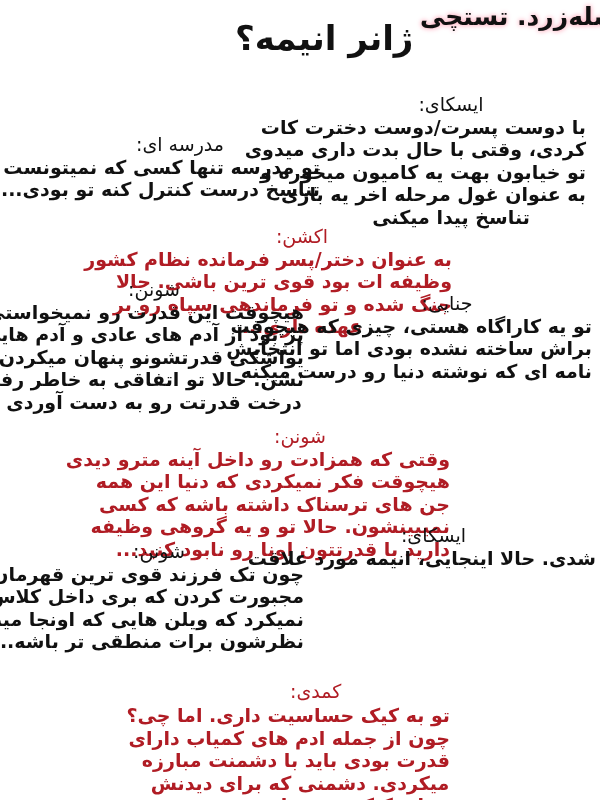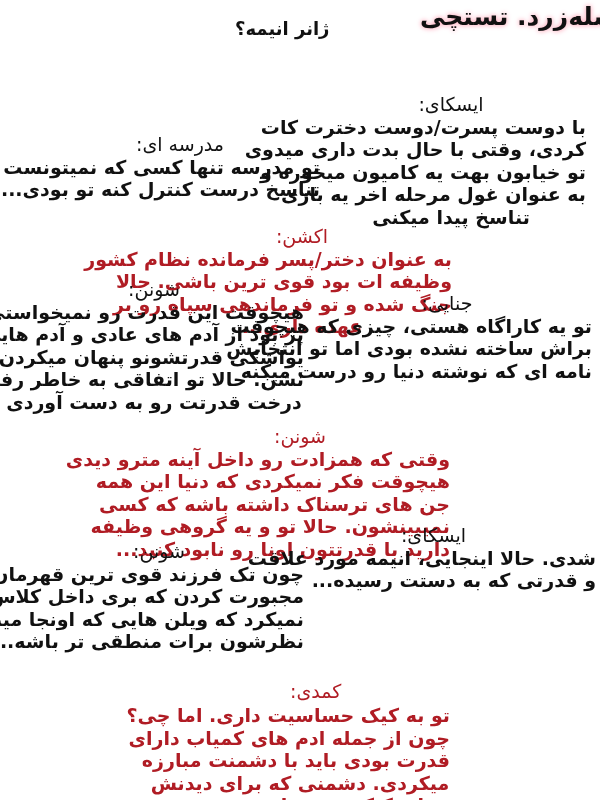--- a/index.html
+++ b/index.html
@@ -2,21 +2,21 @@
 <html><head>
   <meta charset="utf-8">
   <style>
     html, body { margin: 0; padding: 0; }
     body {
       width: 600px; height: 800px; background: #ffffff; position: relative; overflow: hidden;
       font-family: "DejaVu Sans", sans-serif;
     }
     .abs { position: absolute; direction: rtl; text-align: center; }
     .title {
-      font-weight: bold; font-size: 18px; color: #111; white-space: nowrap;
+      font-weight: bold; font-size: 34px; color: #111; white-space: nowrap;
     }
     .watermark {
       font-weight: bold; font-size: 25px; color: #111; white-space: nowrap;
       text-shadow: 0 0 4px #ffb0c0, 0 0 6px #ffc8d4;
     }
     .blk { font-size: 19px; line-height: 22.5px; font-weight: bold; color: #111; }
     .blk .h { font-weight: normal; display: block; }
     .red { color: #b01c24; margin-top: 28px; }
     .line { display: block; white-space: nowrap; }
   </style>
@@ -70,21 +70,20 @@
   <span class="line">وقتی که همزادت رو داخل آینه مترو دیدی</span>
   <span class="line">هیچوقت فکر نمیکردی که دنیا این همه</span>
   <span class="line">جن های ترسناک داشته باشه که کسی</span>
   <span class="line">نمیبینشون. حالا تو و یه گروهی وظیفه</span>
   <span class="line">دارید با قدرتتون اونا رو نابود کنید...</span>
 </div>
 
 <div class="abs blk" style="right:4px; top:524px; width:250px;">
   <span class="h" style="text-align:right; padding-right:130px;">ایسکای:</span>
   <span class="line">شدی. حالا اینجایی، انیمه مورد علاقت</span>
-  <span class="line">و قدرتی که به دستت رسیده...</span>
 </div>
 
 <div class="abs blk" style="left:14px; top:540px; width:290px;">
   <span class="h">شونن:</span>
   <span class="line">چون تک فرزند قوی ترین قهرمان بودی</span>
   <span class="line">مجبورت کردن که بری داخل کلاس های-</span>
   <span class="line">نمیکرد که ویلن هایی که اونجا میبینی</span>
   <span class="line" style="padding-left:20px;">نظرشون برات منطقی تر باشه...</span>
 </div>
 

